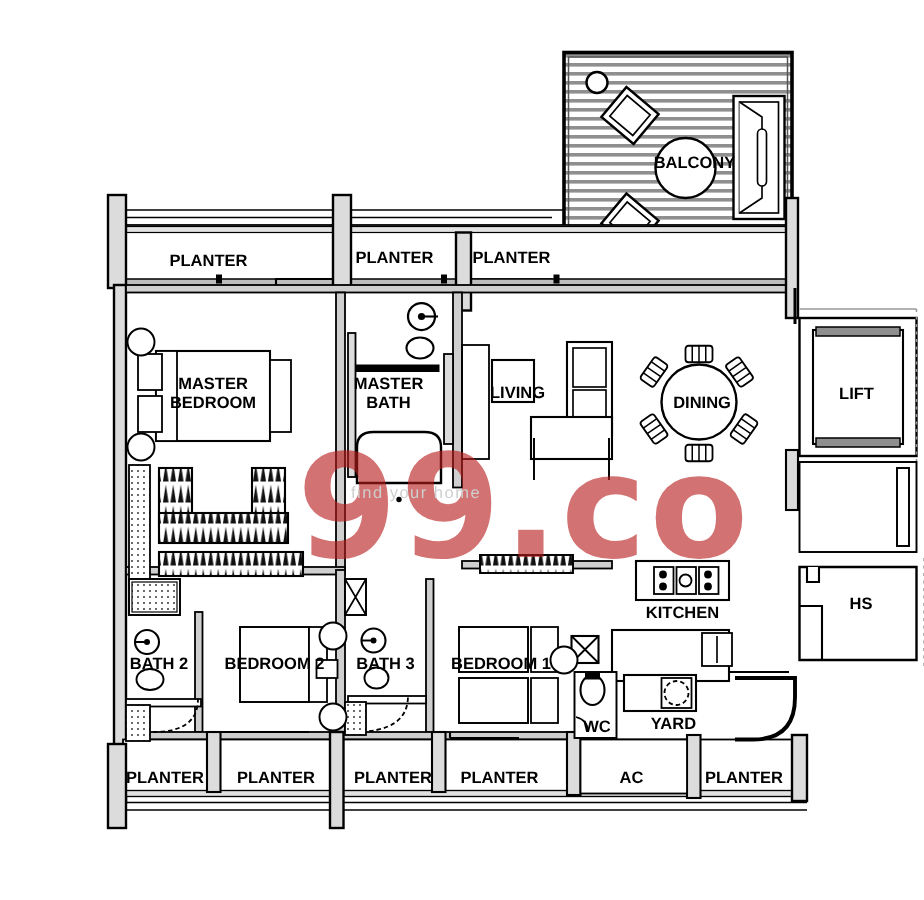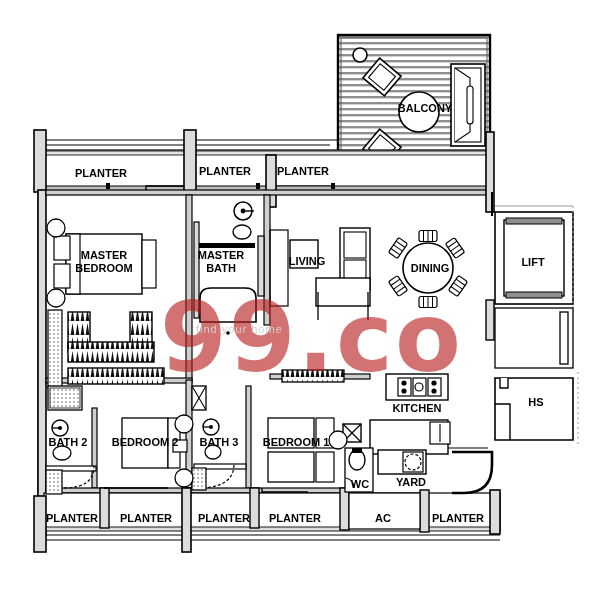--- a/index.html
+++ b/index.html
@@ -1,18 +1,18 @@
 <!DOCTYPE html>
 <html><head>
 <meta charset="utf-8">
 <style>
   html,body{margin:0;padding:0;background:#ffffff;}
   body{width:616px;height:600px;overflow:hidden;
        font-family:"Liberation Sans",sans-serif;}
-  #stage{position:relative;width:510px;height:600px;background:#fff;}
+  #stage{position:relative;width:510px;height:600px;background:#fff;margin-left:38px;}
   #plan{position:absolute;left:0;top:0;width:616px;height:600px;}
   .wm{position:absolute;left:0;top:0;width:616px;height:600px;
       pointer-events:none;}
   .wm-txt{position:absolute;left:160px;top:282px;
       font-family:"DejaVu Sans",sans-serif;font-weight:700;
       font-size:96px;letter-spacing:2px;color:#b91c1c;opacity:.62;}
   .wm-sub{position:absolute;left:196px;top:323px;
       font-family:"Liberation Sans",sans-serif;font-size:11px;
       color:#cfcfcf;letter-spacing:1px;}
   text{font-family:"Liberation Sans",sans-serif;font-weight:700;fill:#000;}

